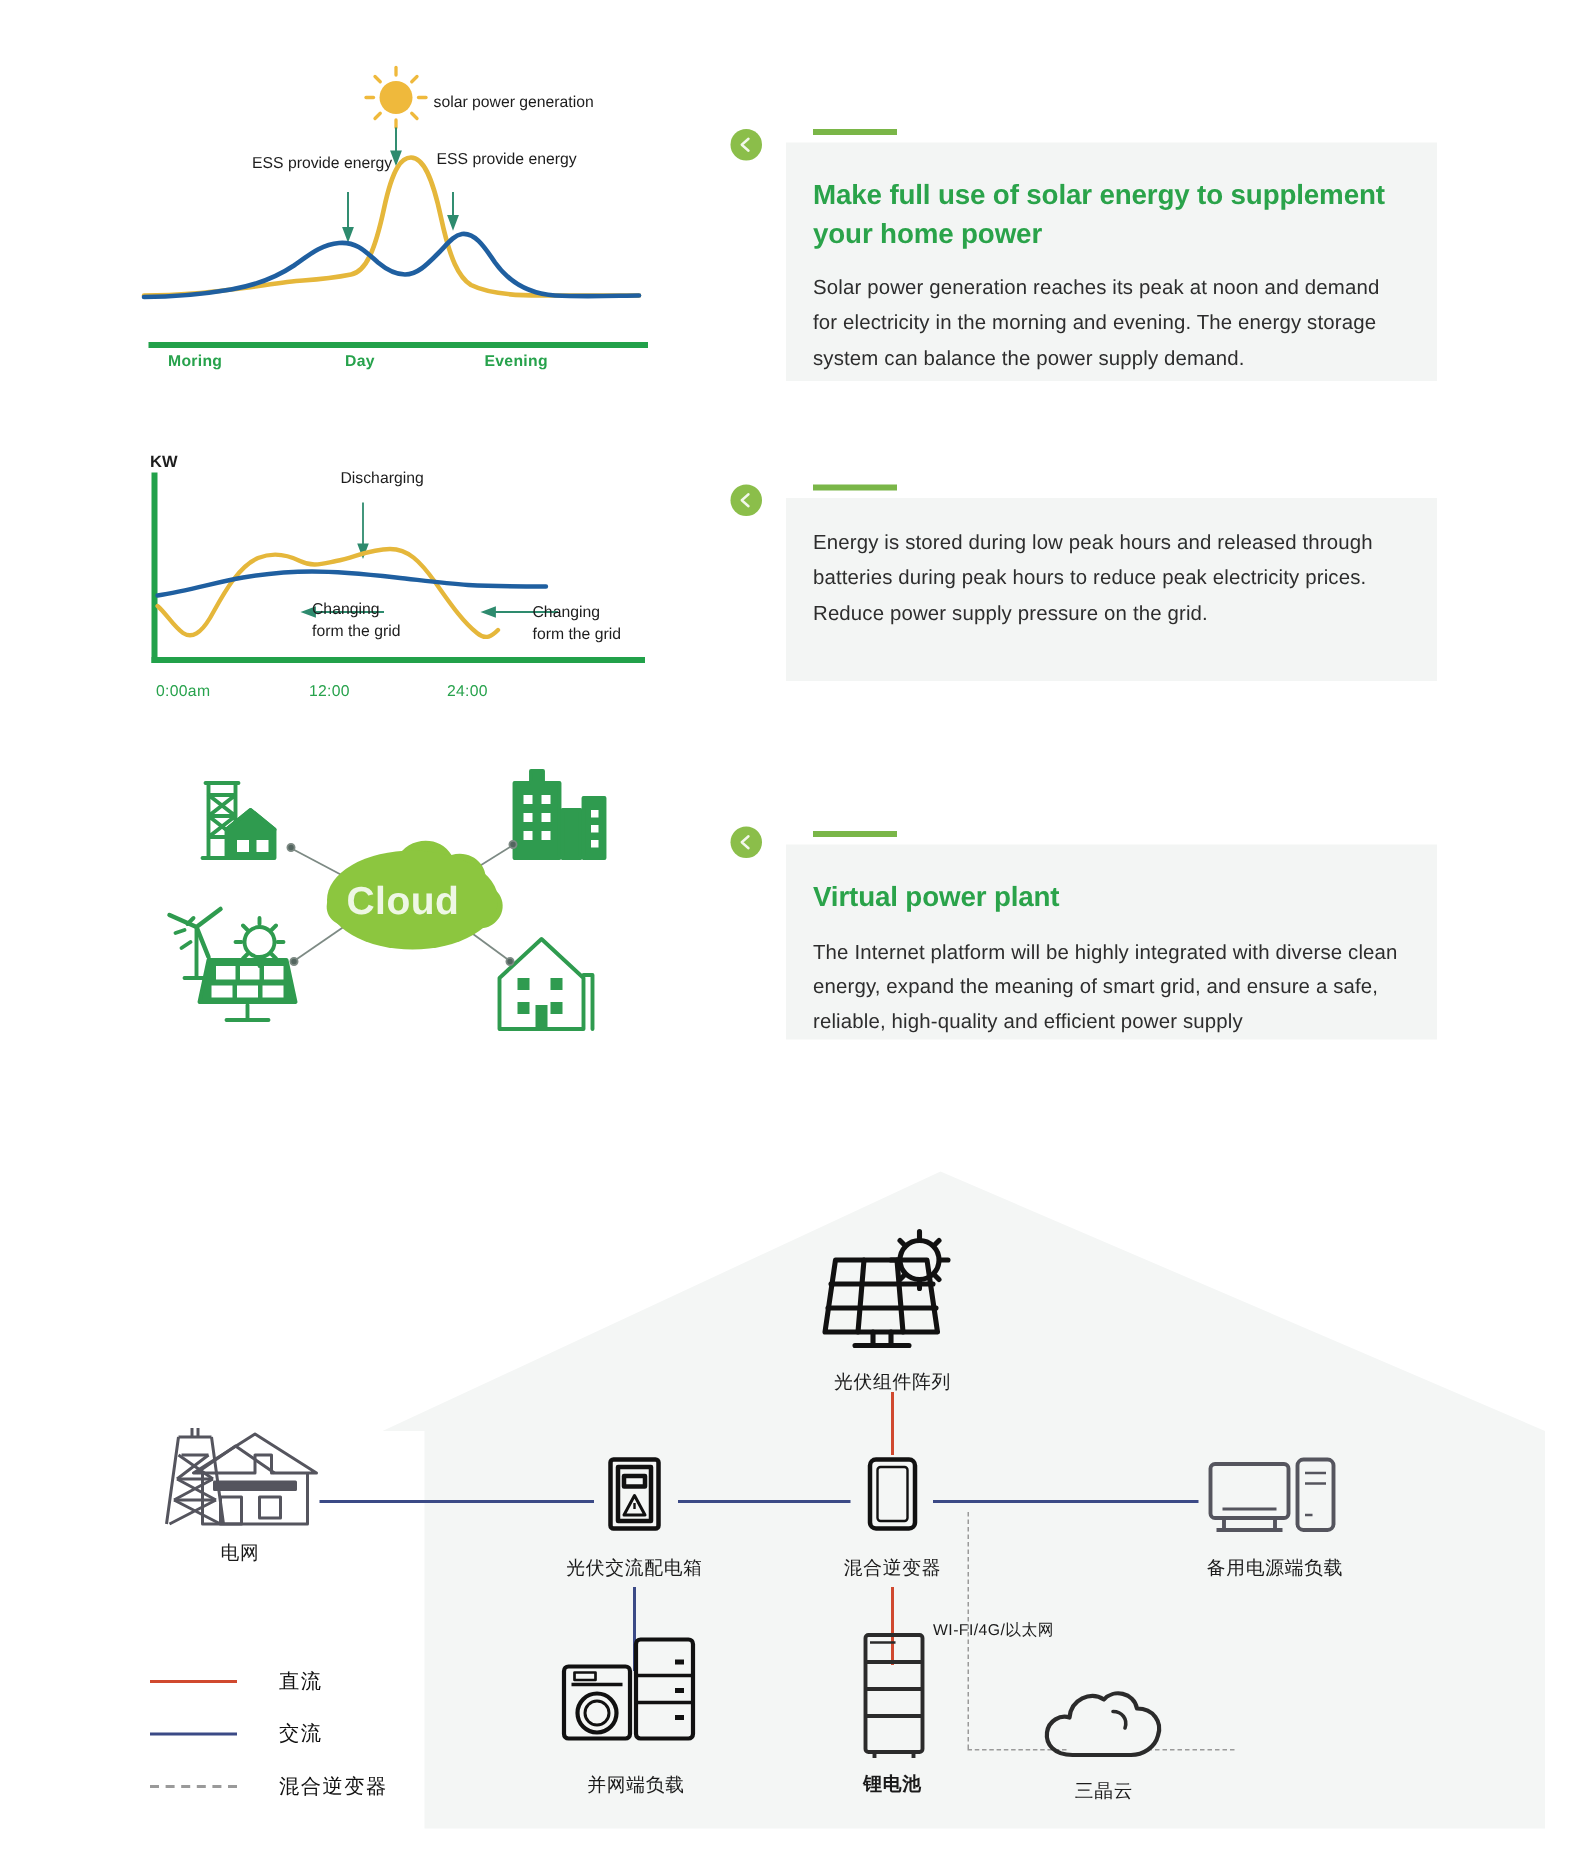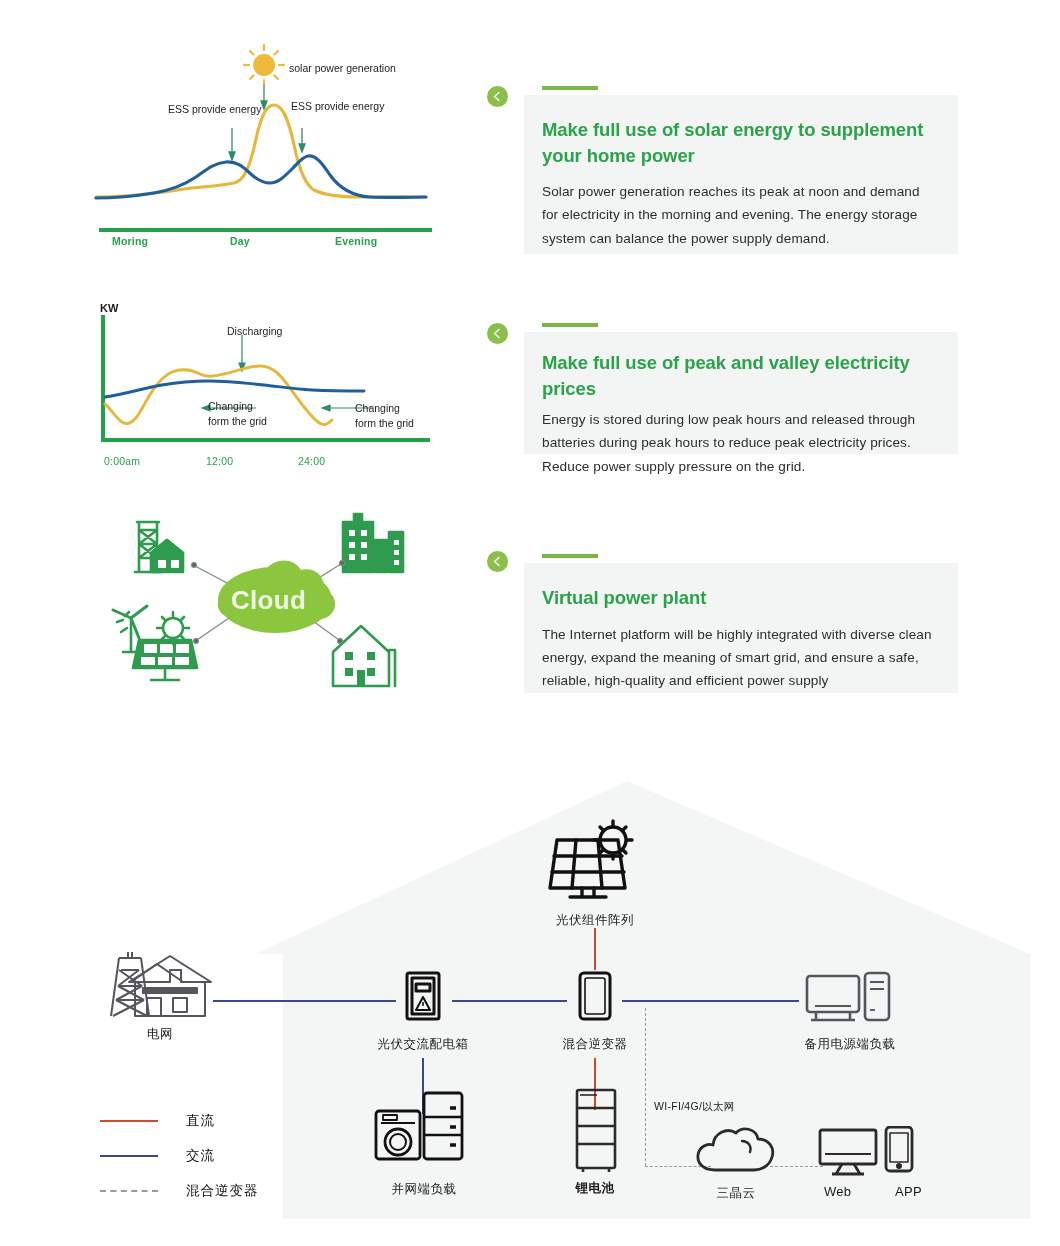--- a/index.html
+++ b/index.html
@@ -154,21 +154,21 @@
                C 206,128 210,122 216,121 C 224,120 230,128 238,140
                C 248,154 262,161 278,162 C 300,163 322,162 334,162" fill="none" stroke="#1f5fa0" stroke-width="3.1" stroke-linecap="round"></path>
     </svg>
     <div class="c1-label" style="left:289px;top:62px;">solar power generation</div>
     <div class="c1-label" style="left:168px;top:103px;">ESS provide energy</div>
     <div class="c1-label" style="left:291px;top:100px;">ESS provide energy</div>
 
     <div class="axis-green" style="left:99px;top:228px;width:333px;height:4px;"></div>
     <div class="axis-tick" style="left:112px;top:235px;">Moring</div>
     <div class="axis-tick" style="left:230px;top:235px;">Day</div>
-    <div class="axis-tick" style="left:315px;top:235px;padding-left:20px;">Evening</div>
+    <div class="axis-tick" style="left:303px;top:235px;padding-left:20px;">Evening</div>
   </div>
 
   <div class="chev" style="left:487px;top:86px;">
     <svg width="11" height="11" viewBox="0 0 11 11">
       <polyline points="7,1.5 2.5,5.5 7,9.5" fill="none" stroke="#f2f7ea" stroke-width="1.6" stroke-linecap="round" stroke-linejoin="round"></polyline>
     </svg>
   </div>
   <div class="feature-panel" style="left:524px;top:95px;width:434px;height:159px;">
     <div class="feature-bar"></div>
     <div class="feature-title">Make full use of solar energy to supplement your home power</div>
@@ -196,37 +196,36 @@
       <path d="M9,92 C 14,96 20,106 26,110 C 32,114 38,110 44,100
                C 52,86 62,66 76,60 C 86,56 96,58 104,62
                C 112,66 118,64 128,62 C 140,60 150,54 164,54
                C 176,54 184,62 194,76 C 204,90 212,102 222,110
                C 228,115 232,112 236,108" fill="none" stroke="#e5b73b" stroke-width="2.9" stroke-linecap="round"></path>
 
       <path d="M9,85 C 30,82 48,76 66,73 C 84,70 98,69 112,69
                C 132,69 150,71 168,73 C 186,75 200,77 216,78
                C 236,79 254,79 268,79" fill="none" stroke="#1f5fa0" stroke-width="2.9" stroke-linecap="round"></path>
     </svg>
-    <div class="c1-label" style="left:211px;top:325px;padding-left:16px;">Discharging</div>
+    <div class="c1-label" style="left:211px;top:313px;padding-left:16px;">Discharging</div>
     <div class="c1-label" style="left:208px;top:399px;line-height:1.45;">Changing<br>form the grid</div>
     <div class="c1-label" style="left:355px;top:401px;line-height:1.45;">Changing<br>form the grid</div>
 
     <div class="axis-tick2" style="left:104px;top:455px;">0:00am</div>
     <div class="axis-tick2" style="left:206px;top:455px;">12:00</div>
     <div class="axis-tick2" style="left:298px;top:455px;">24:00</div>
   </div>
 
   <div class="chev" style="left:487px;top:323px;">
     <svg width="11" height="11" viewBox="0 0 11 11">
       <polyline points="7,1.5 2.5,5.5 7,9.5" fill="none" stroke="#f2f7ea" stroke-width="1.6" stroke-linecap="round" stroke-linejoin="round"></polyline>
     </svg>
   </div>
   <div class="feature-panel" style="left:524px;top:332px;width:434px;height:122px;padding-top:18px;">
     <div class="feature-bar"></div>
-    <div class="feature-title" style="margin-bottom:7px;">Make full use of peak and valley electricity prices</div>
     <div class="feature-body">Energy is stored during low peak hours and released through batteries during peak hours to reduce peak electricity prices. Reduce power supply pressure on the grid.</div>
   </div>
 
   <div>
     <svg width="340" height="200" style="position:absolute;left:95px;top:500px">
       <g stroke="#2f9b4f" fill="none" stroke-width="2.6" stroke-linecap="round" stroke-linejoin="round">
 
         <g>
           <path d="M44,22 L44,72 M62,22 L62,72 M42,22 L64,22 M40,72 L66,72
                    M44,30 L62,30 M44,44 L62,44 M44,58 L62,58
@@ -329,21 +328,21 @@
   <div class="wire wire-ac" style="left:213px;top:1000px;width:183px;height:2px;"></div>
   <div class="wire wire-ac" style="left:452px;top:1000px;width:115px;height:2px;"></div>
   <div class="wire wire-ac" style="left:622px;top:1000px;width:177px;height:2px;"></div>
   <div class="wire wire-ac" style="left:422px;top:1058px;width:2px;height:56px;"></div>
   <div class="wire wire-dc" style="left:594px;top:928px;width:2px;height:42px;"></div>
   <div class="wire wire-dc" style="left:594px;top:1058px;width:2px;height:52px;"></div>
 
   <div class="dash-v" style="left:645px;top:1008px;height:158px;"></div>
   <div class="dash-h" style="left:645px;top:1166px;width:66px;"></div>
   <div class="dash-h" style="left:765px;top:1166px;width:58px;"></div>
-  <div class="wifi-label" style="left:654px;top:1080px;margin-top:20px;">WI-FI/4G/以太网</div>
+  <div class="wifi-label" style="left:622px;top:1080px;">WI-FI/4G/以太网</div>
 
   <div class="node" style="left:95px;top:948px;width:130px;">
     <svg width="130" height="70" viewBox="0 0 130 70">
       <g fill="none" stroke="#55555e" stroke-width="2" stroke-linejoin="round">
         <path d="M16,68 L24,10 M54,68 L46,10 M24,10 L46,10 M33,10 L33,4 M37,10 L37,4"></path>
         <path d="M21,52 L49,52 M23,38 L47,38 M26,22 L44,22"></path>
         <path d="M24,22 L47,38 M44,22 L23,38 M23,38 L49,52 M47,38 L21,52 M21,52 L52,68 M49,52 L18,68"></path>
         <path d="M36,34 L62,16 L88,34"></path>
         <path d="M40,34 L40,68 L110,68 L110,34"></path>
         <path d="M34,34 L75,34 L75,22 L86,22 L86,34 L116,34 L75,8 Z"></path>
@@ -439,36 +438,20 @@
       <g fill="none" stroke="#2b2b2b" stroke-width="2.8" stroke-linejoin="round" stroke-linecap="round">
         <path d="M25,45 C 13,45 7,38 8,30 C 9,22 17,18 23,20
                  C 24,8 37,2 46,8 C 52,1 66,3 68,14
                  C 79,14 85,23 82,32 C 80,40 72,45 64,45 Z"></path>
         <path d="M52,16 C 58,16 62,21 60,27" stroke-width="2.4"></path>
       </g>
     </svg>
     <div class="node-label" style="margin-top:4px;">三晶云</div>
   </div>
 
-  <div class="node" style="left:818px;top:1126px;width:110px;">
-    <svg width="110" height="52" viewBox="0 0 110 52">
-      <g fill="none" stroke="#2b2b2b" stroke-width="2.8" stroke-linejoin="round">
-        <rect x="2" y="4" width="56" height="34" rx="2"></rect>
-        <path d="M7,28 L53,28" stroke-width="2.2"></path>
-        <path d="M24,38 L18,48 M36,38 L42,48 M14,48 L46,48"></path>
-        <rect x="68" y="1" width="26" height="44" rx="4"></rect>
-        <rect x="72" y="7" width="18" height="29" stroke-width="1.6"></rect>
-        <circle cx="81" cy="40" r="1.6" fill="#2b2b2b"></circle>
-      </g>
-    </svg>
-    <div style="display:flex;justify-content:space-between;padding:0 6px;margin-top:2px;">
-      <span class="webapp-label">Web</span>
-      <span class="webapp-label">APP</span>
-    </div>
-  </div>
 
   <div class="legend-row" style="left:100px;top:1112px;">
     <span class="legend-line" style="border-top:2px solid #d0492f;"></span>
     <span class="legend-text">直流</span>
   </div>
   <div class="legend-row" style="left:100px;top:1147px;">
     <span class="legend-line" style="border-top:2px solid #3b4a86;"></span>
     <span class="legend-text">交流</span>
   </div>
   <div class="legend-row" style="left:100px;top:1182px;">

